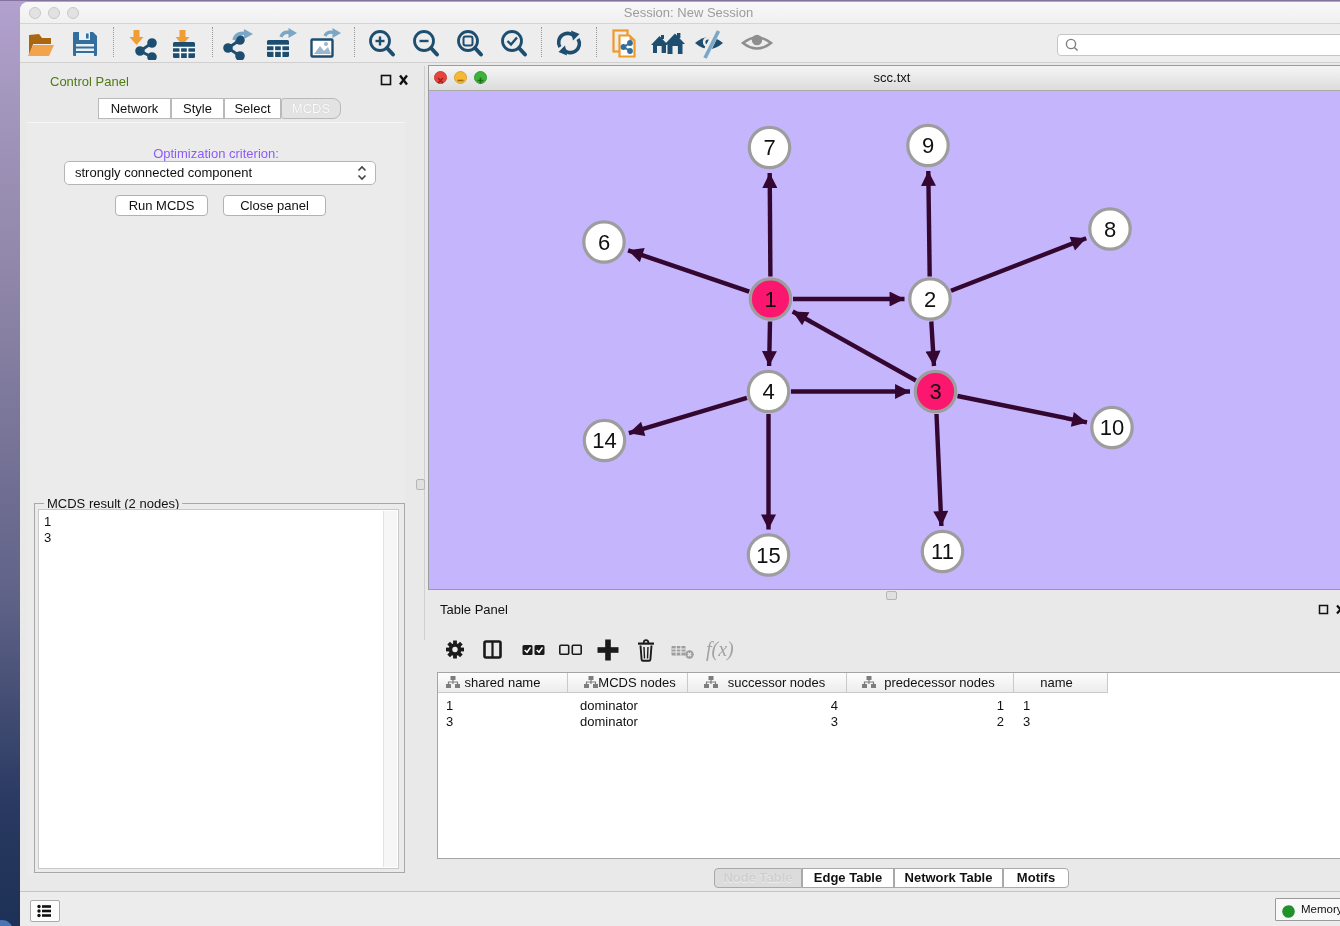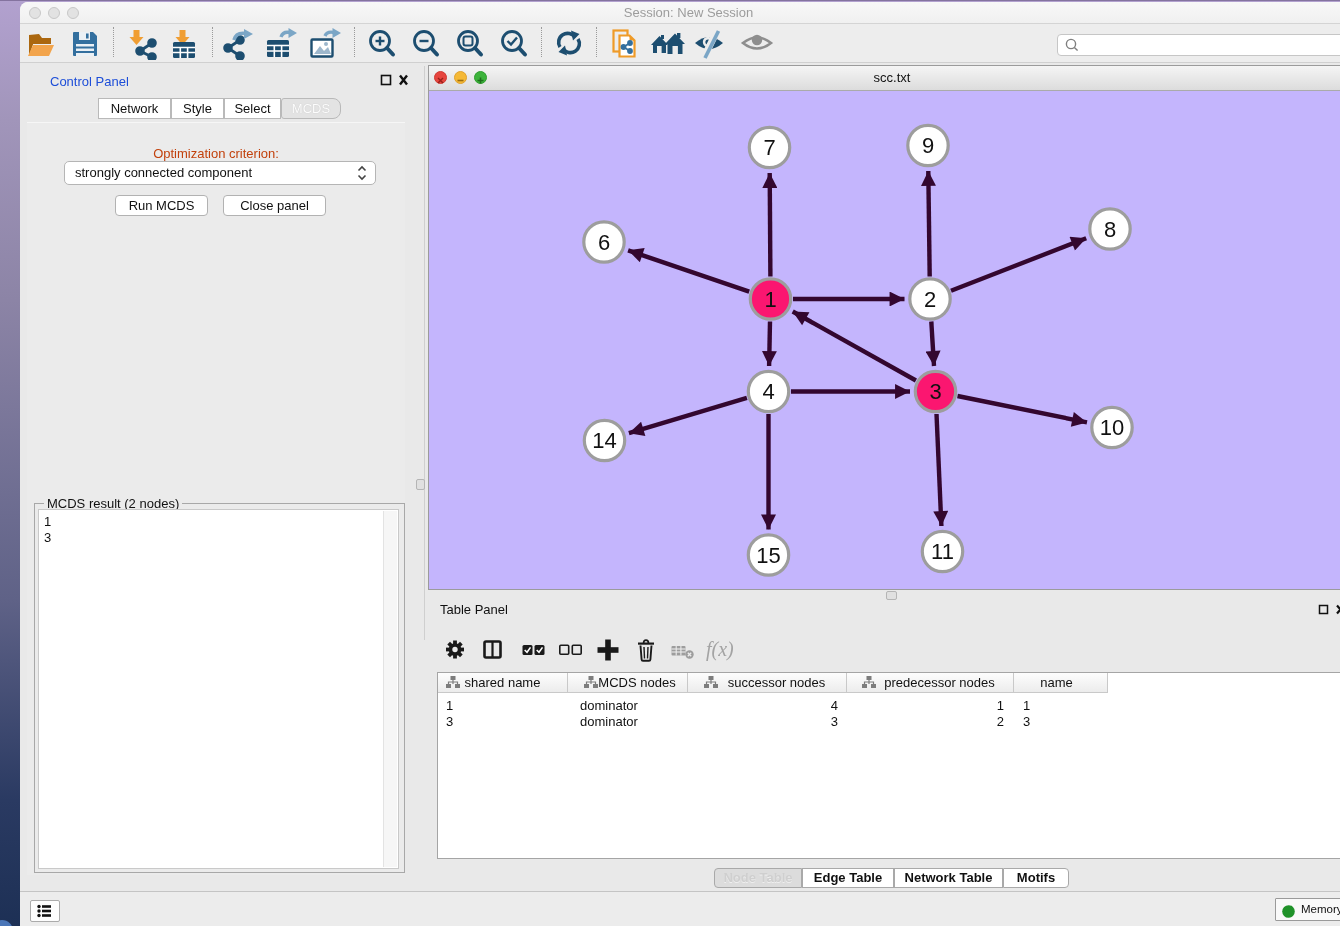--- a/index.html
+++ b/index.html
@@ -8,26 +8,26 @@
 #titlebar{position:absolute;left:0;top:0;width:100%;height:21px;background:linear-gradient(#f8f8f8,#f0f0f0);border-bottom:1px solid #d4d4d4;}
 .tl{position:absolute;top:5px;width:12px;height:12px;border-radius:50%;background:#e2e2e2;border:1px solid #c7c7c7;box-sizing:border-box;}
 #title-text{position:absolute;top:3px;left:0;width:100%;text-align:center;font-size:13px;color:#9c9c9c;}
 #toolbar{position:absolute;left:0;top:22px;width:100%;height:38px;background:#ededed;border-bottom:1px solid #d0d0d0;}
 .sep{position:absolute;top:3px;height:30px;width:0;border-left:1px dotted #9a9a9a;}
 .tbi{position:absolute;top:4px;}
 #searchbox{position:absolute;left:1037px;top:10px;width:288px;height:20px;background:#fff;border:1px solid #c6c6c6;border-radius:4px;}
 #content{position:absolute;left:0;top:61px;width:100%;height:828px;background:#e9e9e9;}
 #statusbar{position:absolute;left:0;top:889px;width:100%;height:35px;background:#ececec;border-top:1px solid #c4c4c4;}
 
-#cp-title{position:absolute;left:30px;top:11px;font-size:13px;color:#1d4ed8;}
+#cp-title{position:absolute;left:30px;top:11px;font-size:13px;color:#4d7c0f;}
 #cp-tabs{position:absolute;left:78px;top:35px;height:21px;}
 .cptab{position:absolute;top:0;height:19px;background:#fff;border:1px solid #b9b9b9;box-sizing:content-box;font-size:13px;color:#111;text-align:center;line-height:19px;}
 #tab-mcds{background:#e3e3e3;color:#fdfdfd;text-shadow:0 0 1px #bbb;border-radius:3px 8px 8px 3px;}
 #cp-body{position:absolute;left:7px;top:59px;width:378px;height:752px;background:#ebebeb;border-top:1px solid #f6f6f6;}
-#opt-label{position:absolute;left:0;top:23px;width:100%;text-align:center;font-size:13px;color:#c2410c;}
+#opt-label{position:absolute;left:0;top:23px;width:100%;text-align:center;font-size:13px;color:#8b5cf6;}
 #combo{position:absolute;left:37px;top:38px;width:300px;height:22px;background:#fff;border:1px solid #b5b5b5;border-radius:5px;font-size:13px;line-height:22px;color:#111;padding-left:10px;box-sizing:content-box;}
 .btn{position:absolute;top:72px;height:19px;background:#fff;border:1px solid #b2b2b2;border-radius:4px;font-size:13px;text-align:center;line-height:19px;color:#111;}
 #groupbox{position:absolute;left:7px;top:380px;width:369px;height:368px;border:1px solid #a8a8a8;}
 #gb-title{position:absolute;left:9px;top:-8px;background:#ebebeb;padding:0 3px;font-size:13px;color:#111;}
 #gb-white{position:absolute;left:3px;top:5px;width:361px;height:360px;background:#fff;border:1px solid #c9c9c9;box-sizing:border-box;}
 #gb-scroll{position:absolute;right:1px;top:1px;width:13px;height:356px;background:#f6f6f6;border-left:1px solid #e3e3e3;}
 #gb-text{position:absolute;left:5px;top:4px;font-size:13px;color:#111;line-height:16px;}
 
 #vdiv-handle{position:absolute;left:396px;top:416px;width:7px;height:9px;background:#e0e0e0;border:1px solid #b5b5b5;border-radius:2px;}
 #hdiv-handle{position:absolute;left:866px;top:528px;width:9px;height:7px;background:#e0e0e0;border:1px solid #b5b5b5;border-radius:2px;}

